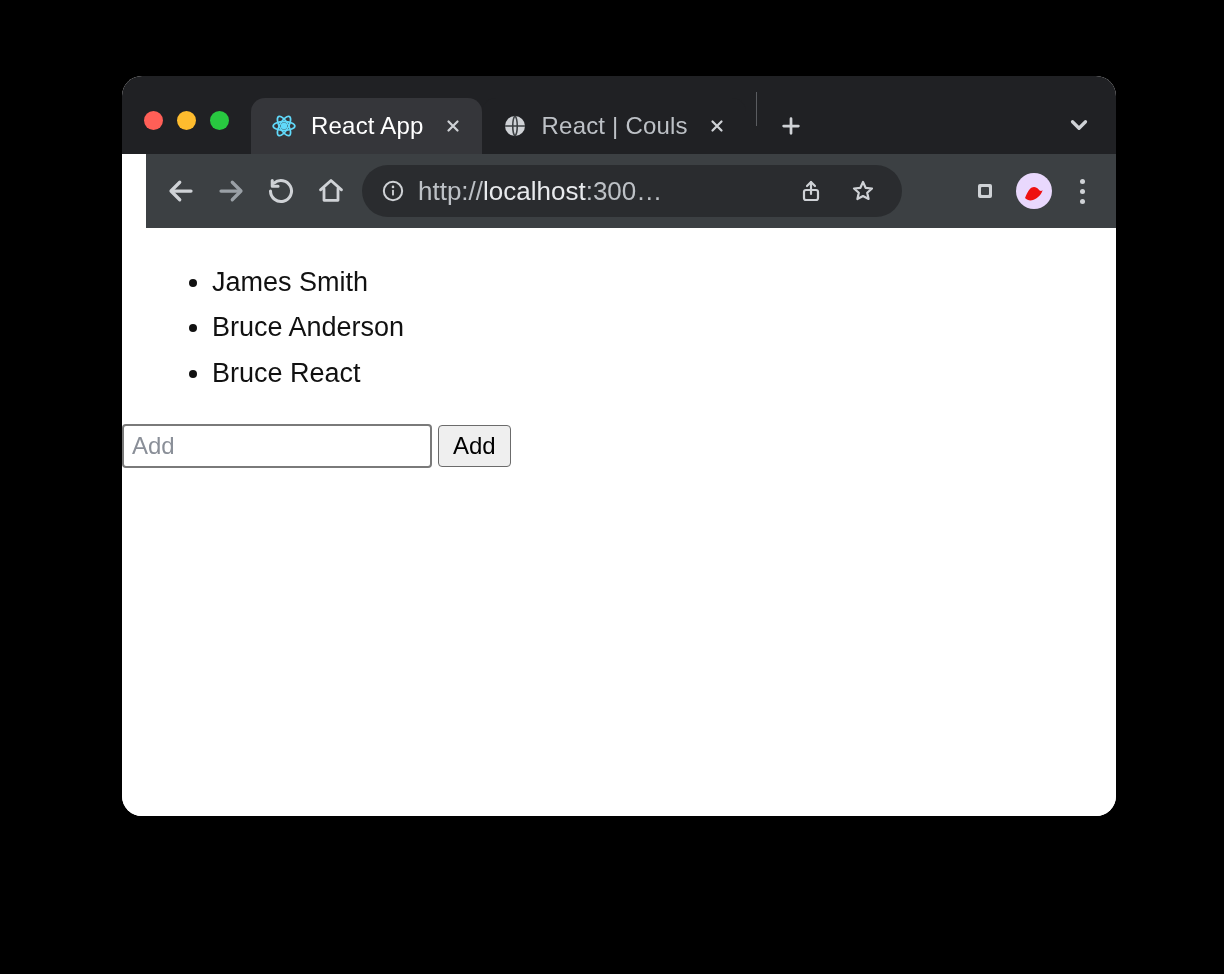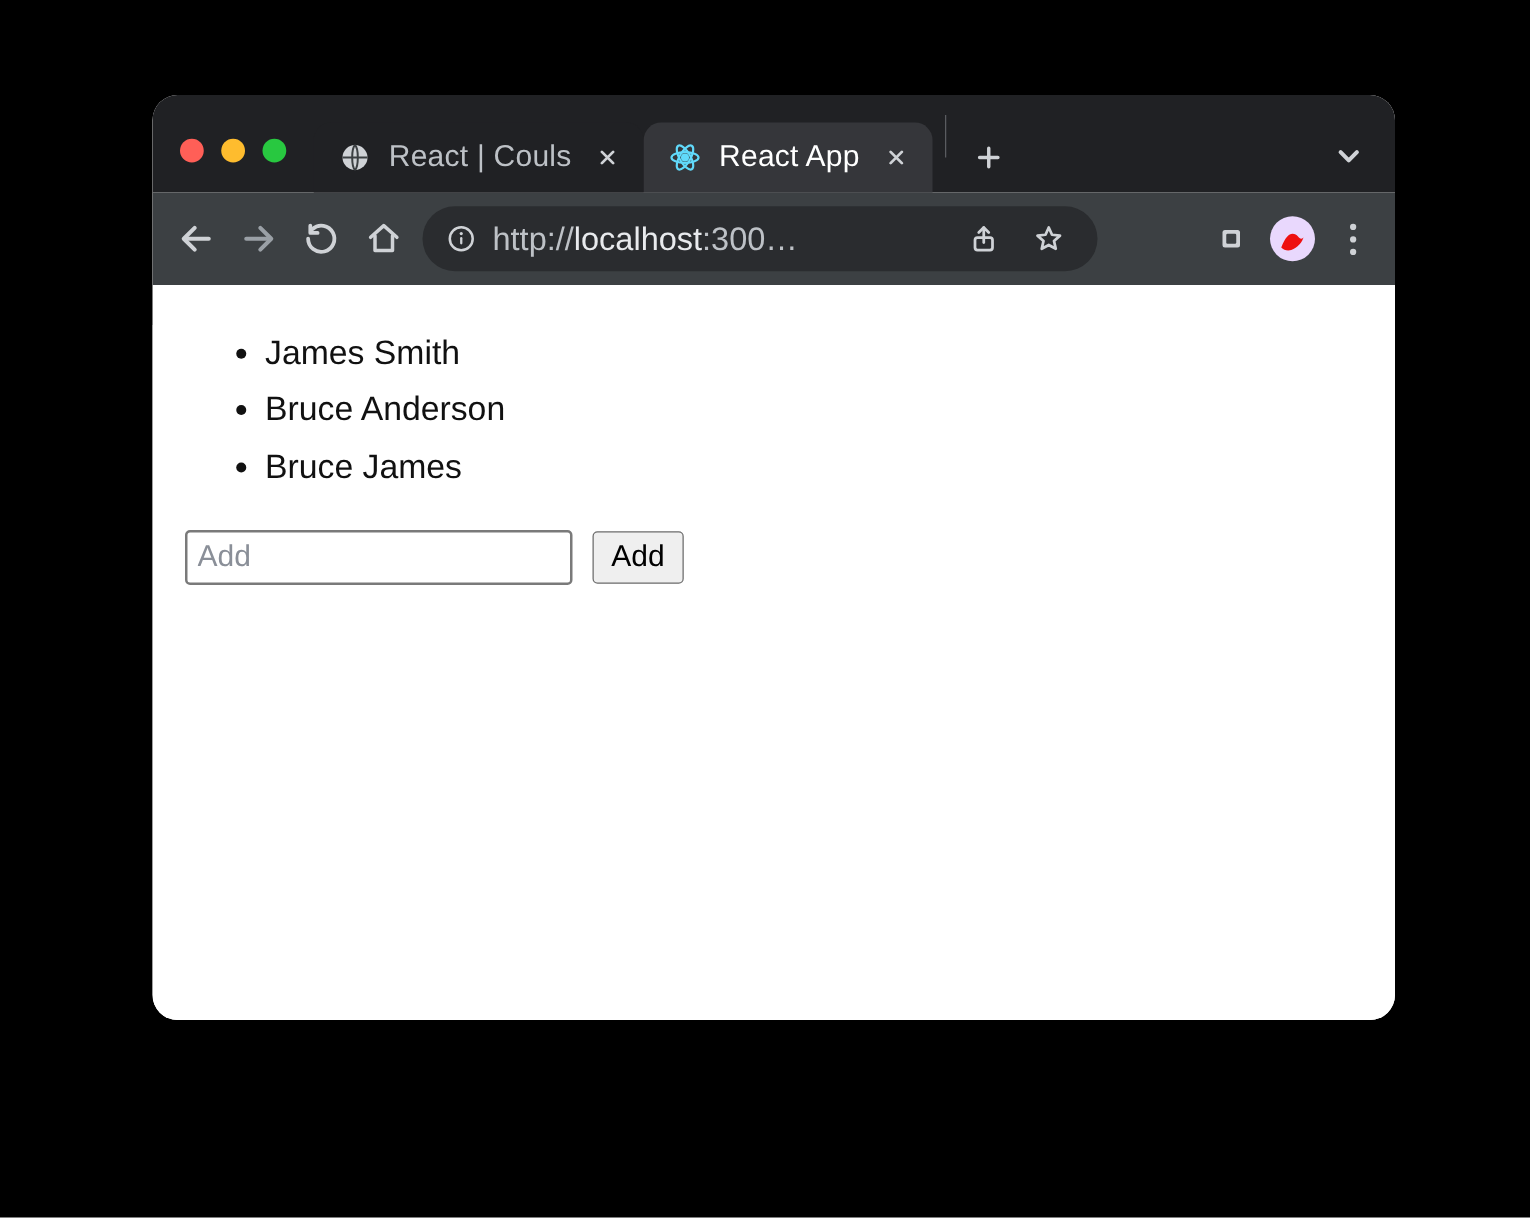--- a/index.html
+++ b/index.html
@@ -67,21 +67,21 @@
   .tab .x{margin-left:6px;color:var(--chrome-icon);}
   .favicon{width:26px;height:26px;display:inline-flex;align-items:center;justify-content:center;color:#9aa0a6;}
   .sep{width:1px;height:34px;background:#5a5c60;margin:0 10px 12px 10px;align-self:center;}
   .newtab{width:36px;height:36px;margin:0 12px 10px 6px;border-radius:50%;display:flex;align-items:center;justify-content:center;color:var(--chrome-icon);}
   .tabstrip .spacer{flex:1;}
   .tabstrip .caret{margin:0 24px 16px 0;color:var(--chrome-icon);}
 
   
   .toolbar{
     height:74px;background:var(--chrome-toolbar);
-    display:flex;align-items:center;padding:0 16px;gap:12px;
+    display:flex;align-items:center;padding:0 16px;gap:12px;margin-left:24px;
   }
   .ticon{width:38px;height:38px;display:flex;align-items:center;justify-content:center;color:var(--chrome-icon);}
   .ticon.dim{color:var(--chrome-icon-dim);}
   .omnibox{
     flex:0 0 500px;height:52px;border-radius:26px;background:var(--chrome-omnibox);
     display:flex;align-items:center;gap:14px;padding:0 20px;color:var(--chrome-text-dim);
     font-size:26px;
   }
   .omnibox .url{white-space:nowrap;overflow:hidden;text-overflow:ellipsis;}
   .omnibox .host{color:var(--chrome-text);}
@@ -99,21 +99,21 @@
     font-size:27px;
   }
   .content ul{
     margin:32px 0 28px 0;
     padding-left:90px;
   }
   .content li{
     line-height:1.68;
   }
   .form-row{
-    display:flex;align-items:center;gap:16px;padding-left:26px;
+    display:flex;align-items:center;gap:6px;padding-left:0;
   }
   .input{
     width:290px;height:40px;border:2px solid var(--input-border);border-radius:4px;
     font-size:24px;padding:0 8px;color:#333;background:#fff;
   }
   .input::placeholder{color:#8a8f98;}
   .btn{
     height:42px;padding:0 14px;border:1px solid var(--btn-border);border-radius:4px;background:var(--btn-bg);
     font-size:24px;display:flex;align-items:center;justify-content:center;
   }
@@ -128,52 +128,52 @@
   <div class="window">
 
     <div class="tabstrip">
       <div class="traffic">
         <div class="dot red"></div>
         <div class="dot yellow"></div>
         <div class="dot green"></div>
       </div>
 
       <div class="tabs">
-        <div class="tab inactive">
-          <span class="favicon">
-            <svg width="24" height="24" viewBox="0 0 24 24" fill="#cfd2d6">
-                <circle cx="12" cy="12" r="10" fill="#cfd2d6"></circle>
-                <path d="M2 12h20M12 2c3 3 3 17 0 20M12 2c-3 3-3 17 0 20" stroke="#3c4043" stroke-width="1.6" fill="none"></path>
-              </svg>
-          </span>
-          <span class="title">React | Couls</span>
-          <span class="x">
-            <svg width="18" height="18" viewBox="0 0 24 24" fill="none" stroke="currentColor" stroke-width="3" stroke-linecap="round">
-                <path d="M6 6l12 12M18 6L6 18"></path>
-              </svg>
-          </span>
-        </div>
-
         <div class="tab active">
           <span class="favicon">
             <svg width="26" height="26" viewBox="0 0 24 24" fill="none" stroke="#61dafb" stroke-width="1.6">
               <circle cx="12" cy="12" r="2.2" fill="#61dafb"></circle>
               <ellipse cx="12" cy="12" rx="10" ry="4"></ellipse>
               <ellipse cx="12" cy="12" rx="10" ry="4" transform="rotate(60 12 12)"></ellipse>
               <ellipse cx="12" cy="12" rx="10" ry="4" transform="rotate(120 12 12)"></ellipse>
             </svg>
           </span>
           <span class="title">React App</span>
           <span class="x">
             <svg width="18" height="18" viewBox="0 0 24 24" fill="none" stroke="currentColor" stroke-width="3" stroke-linecap="round">
                 <path d="M6 6l12 12M18 6L6 18"></path>
               </svg>
           </span>
         </div>
 
+        <div class="tab inactive">
+          <span class="favicon">
+            <svg width="24" height="24" viewBox="0 0 24 24" fill="#cfd2d6">
+                <circle cx="12" cy="12" r="10" fill="#cfd2d6"></circle>
+                <path d="M2 12h20M12 2c3 3 3 17 0 20M12 2c-3 3-3 17 0 20" stroke="#3c4043" stroke-width="1.6" fill="none"></path>
+              </svg>
+          </span>
+          <span class="title">React | Couls</span>
+          <span class="x">
+            <svg width="18" height="18" viewBox="0 0 24 24" fill="none" stroke="currentColor" stroke-width="3" stroke-linecap="round">
+                <path d="M6 6l12 12M18 6L6 18"></path>
+              </svg>
+          </span>
+        </div>
+
         <div class="sep"></div>
 
         <div class="newtab">
           <svg width="22" height="22" viewBox="0 0 24 24" fill="none" stroke="currentColor" stroke-width="3" stroke-linecap="round">
               <path d="M12 4v16M4 12h16"></path>
             </svg>
         </div>
       </div>
 
       <div class="spacer"></div>
@@ -256,21 +256,21 @@
         <span></span>
           <span></span>
           <span></span>
       </div>
     </div>
 
     <div class="content">
       <ul>
         <li>James Smith</li>
         <li>Bruce Anderson</li>
-        <li>Bruce James</li>
+        <li>Bruce React</li>
       </ul>
 
       <div class="form-row">
         <input class="input" type="text" placeholder="Add" style="">
         <button class="btn">Add</button>
       </div>
     </div>
 
   </div>
 </div>

